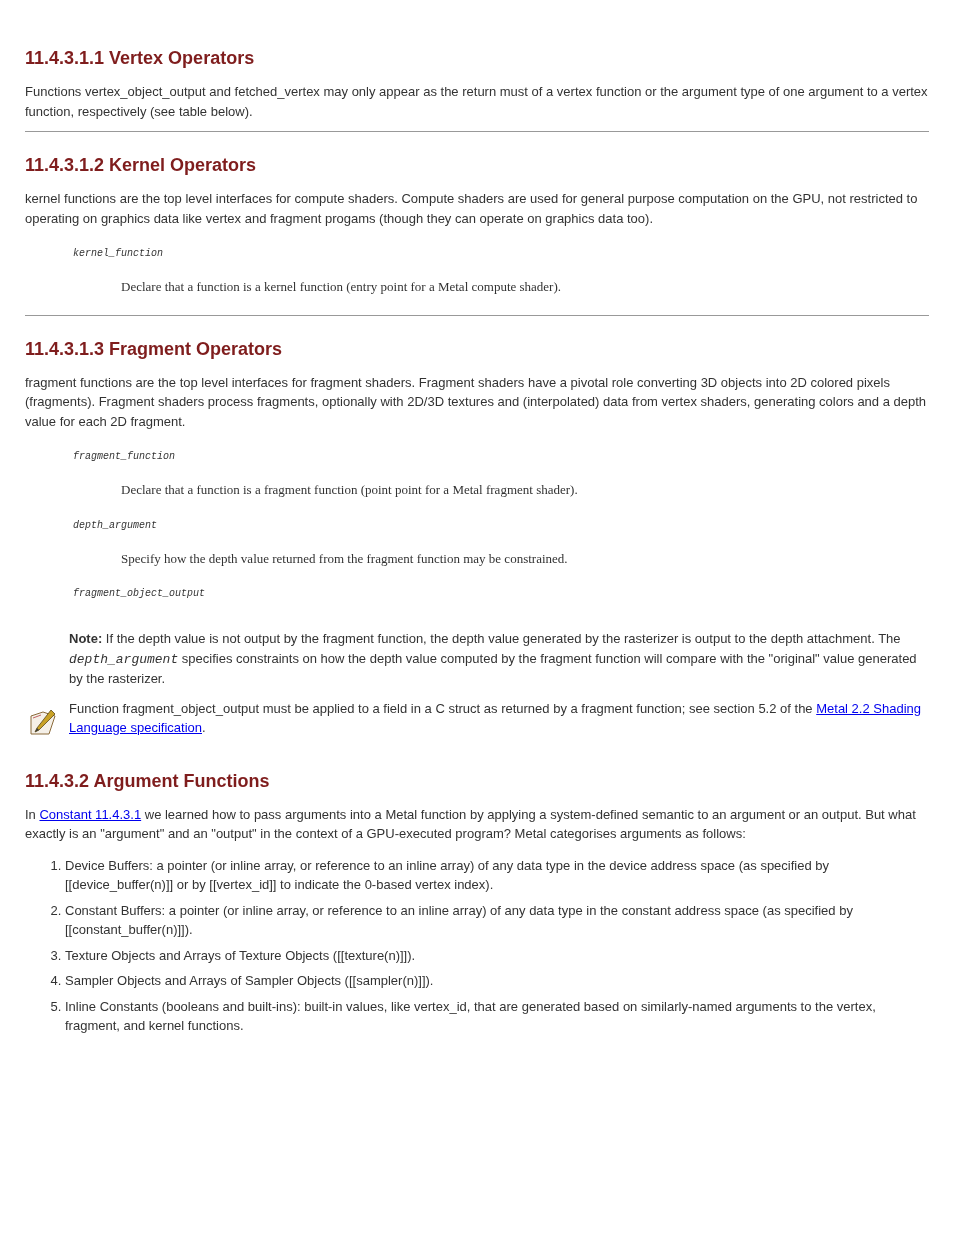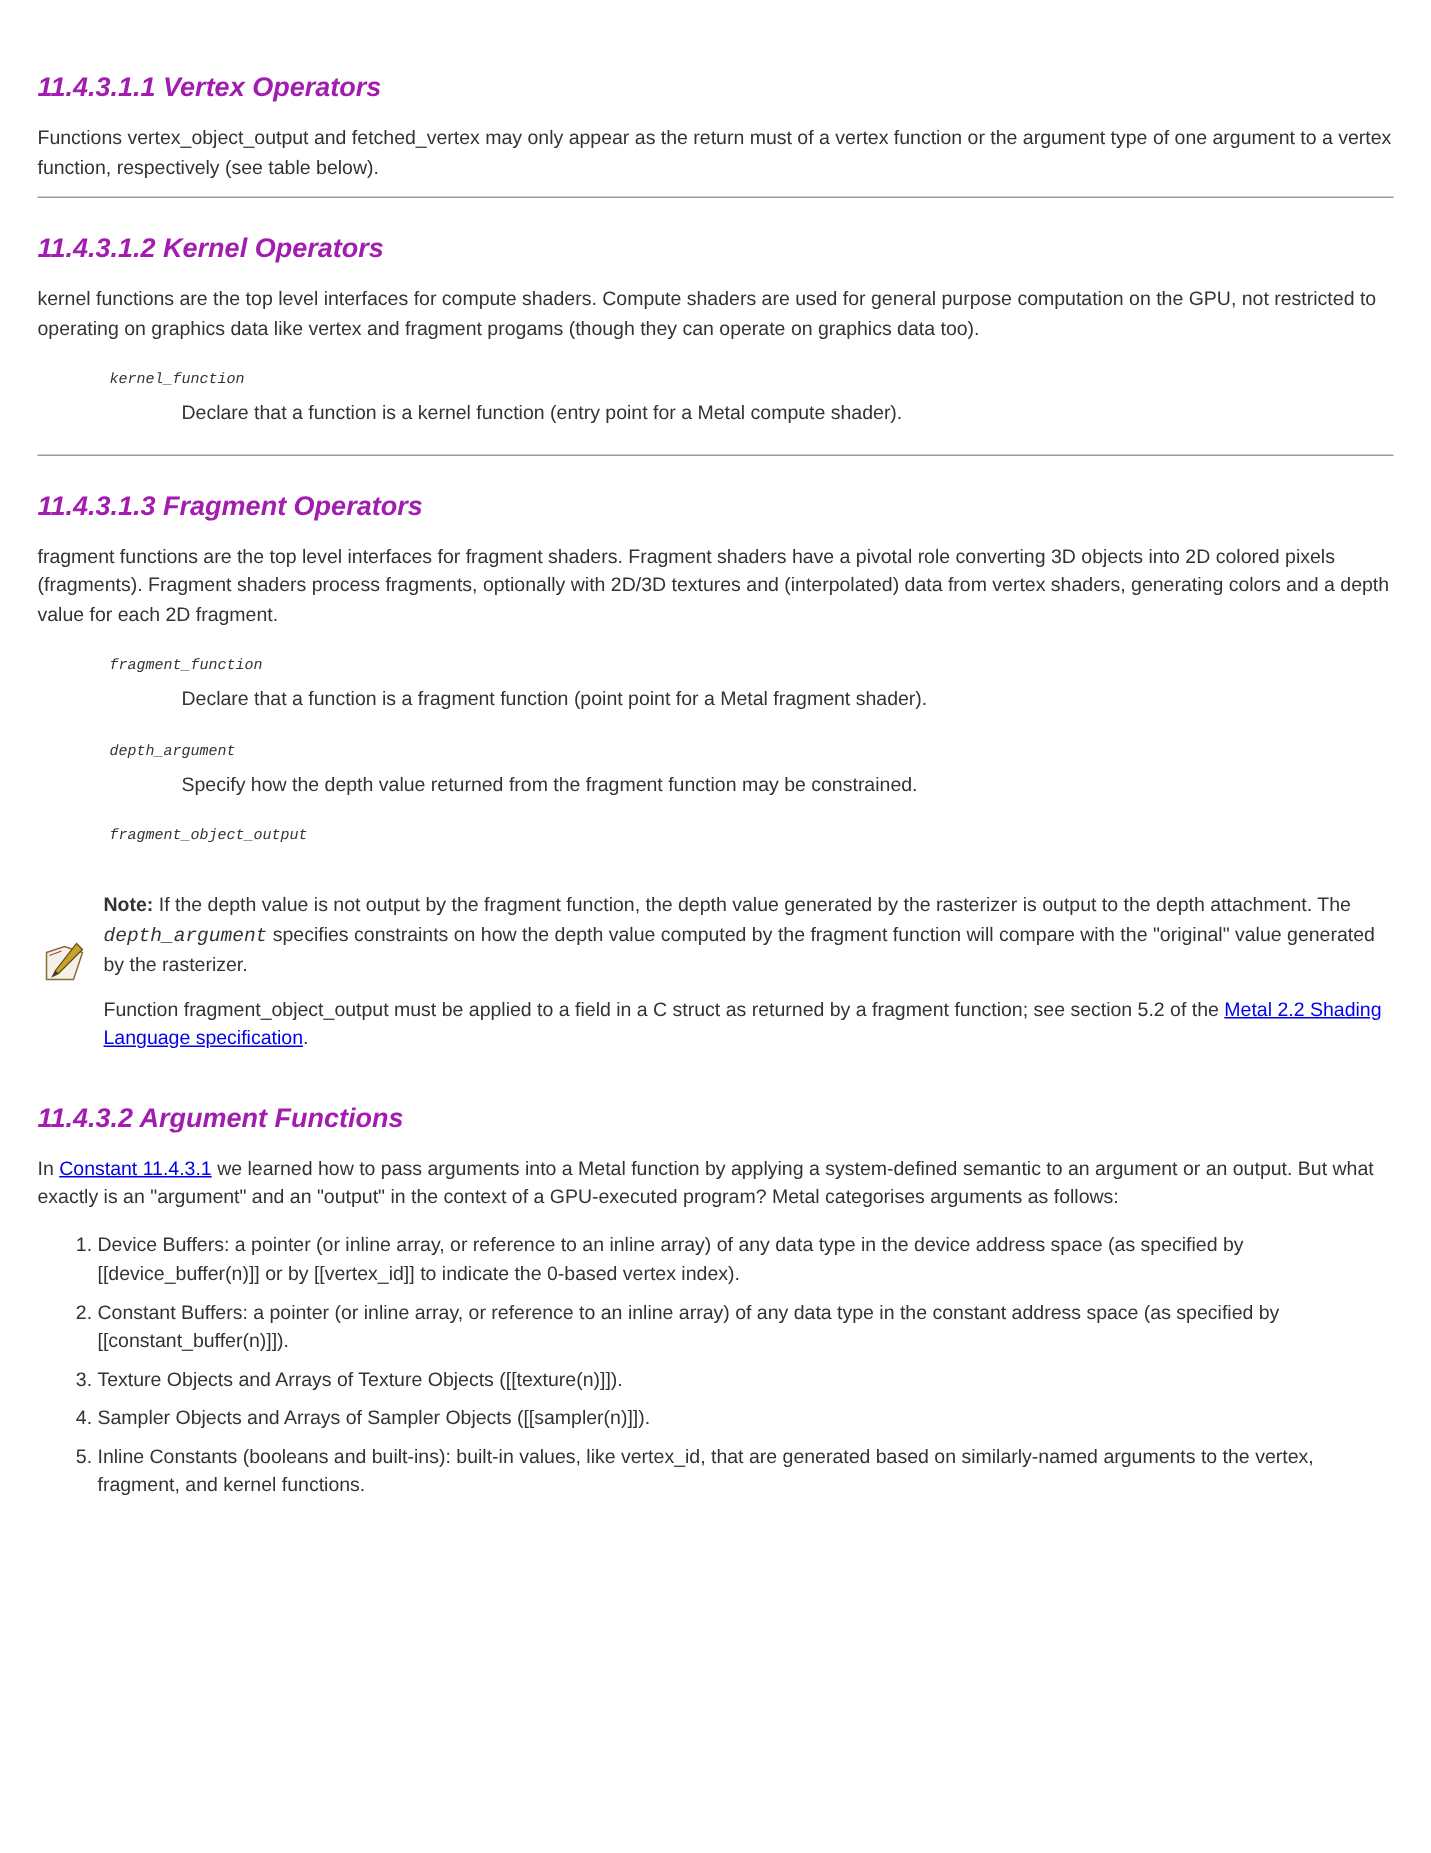--- a/index.html
+++ b/index.html
@@ -9,22 +9,21 @@
       background: #fff;
       margin: 0;
       padding: 25px;
       width: 904px;
       line-height: 1.5;
     }
     h2 {
       font-size: 18px;
       font-weight: bold;
       margin: 20px 0 8px 0;
-      color: #a21caf;
-      font-style: italic;
+      color: #7f1d1d;
     }
     p {
       margin: 10px 0;
     }
     hr {
       border: none;
       border-top: 1px solid #999;
       margin: 10px 0 12px 0;
     }
     .term-block {
@@ -33,25 +32,26 @@
       margin-bottom: 18px;
     }
     .term-label {
       font-style: italic;
       font-family: "Courier New", monospace;
       font-size: 10px;
       margin-bottom: 2px;
     }
     .term-desc {
       margin-left: 48px;
-      margin-top: 4px;
+      margin-top: 16px;
+      font-family: Liberation Serif, serif;
     }
     .note-block {
       display: flex;
-      align-items: center;
+      align-items: flex-end;
       margin: 18px 0;
       gap: 8px;
     }
     .note-icon {
       width: 36px;
       flex-shrink: 0;
       margin-top: -4px;
     }
     .note-body {
       flex: 1;

